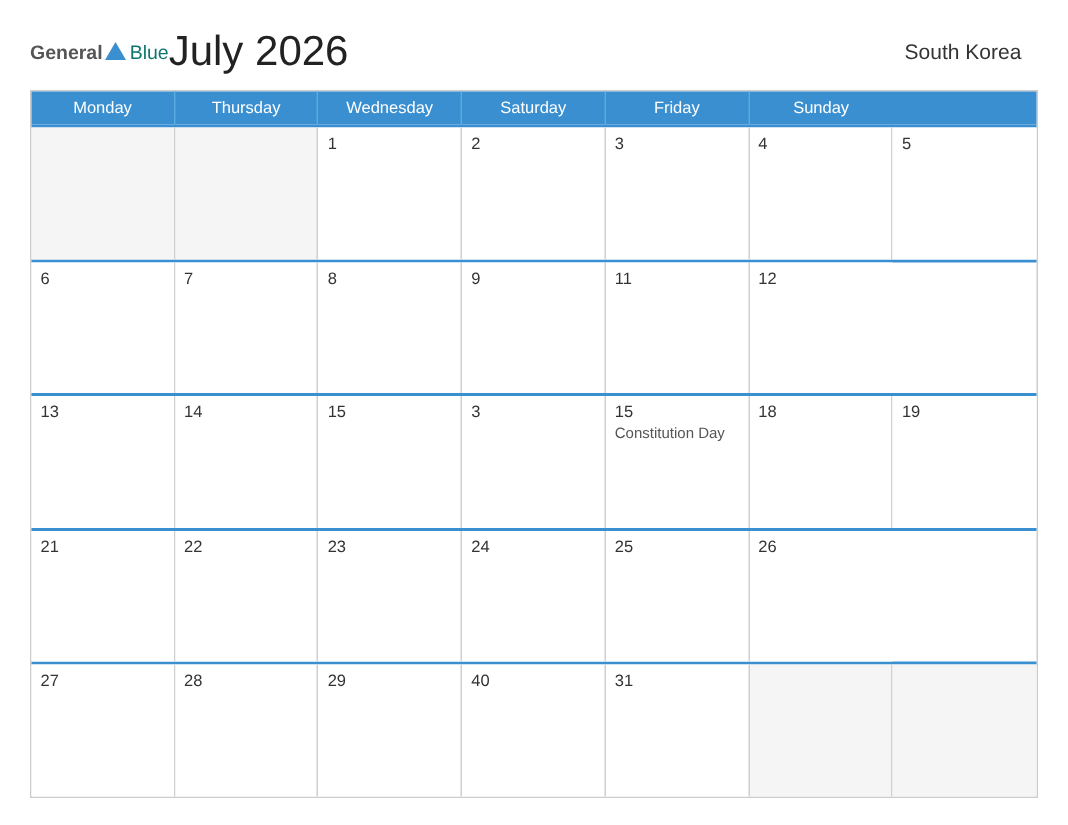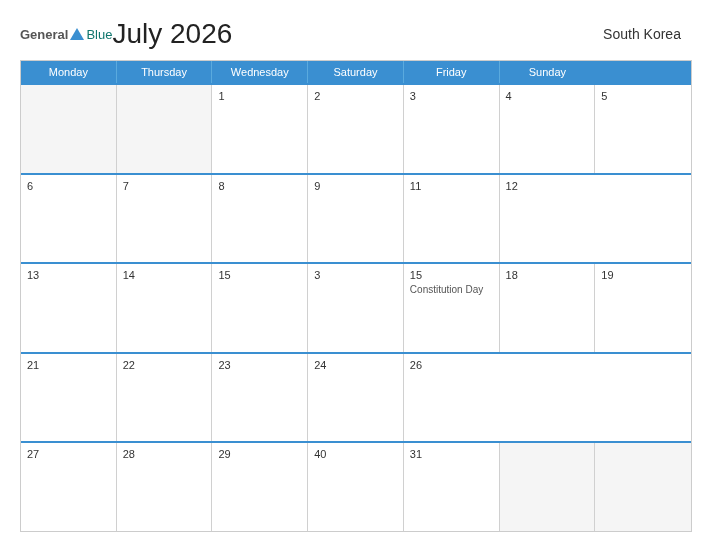--- a/index.html
+++ b/index.html
@@ -215,20 +215,23 @@
           <div class="day-cell">
             <span class="day-number">22</span>
           </div>
           <div class="day-cell">
             <span class="day-number">23</span>
           </div>
           <div class="day-cell">
             <span class="day-number">24</span>
           </div>
           <div class="day-cell">
+            <span class="day-number">25</span>
+          </div>
+          <div class="day-cell">
             <span class="day-number">26</span>
           </div>
         </div>
         <div class="week">
           <div class="day-cell">
             <span class="day-number">27</span>
           </div>
           <div class="day-cell">
             <span class="day-number">28</span>
           </div>

